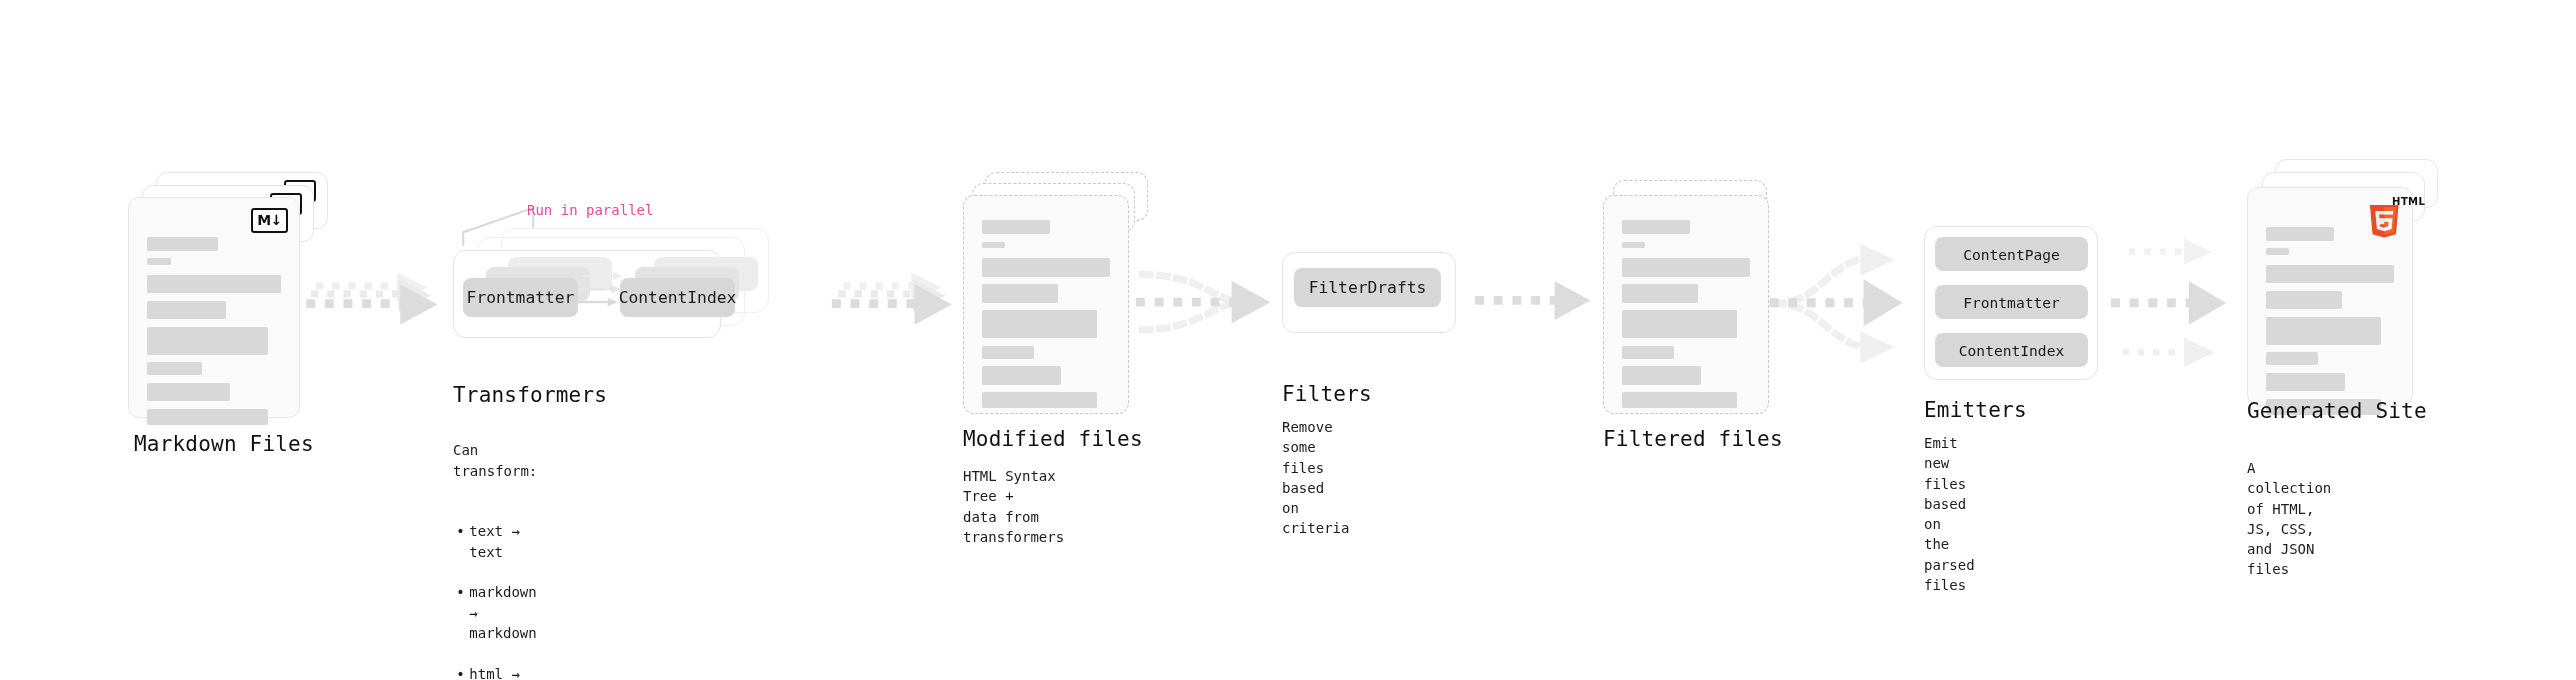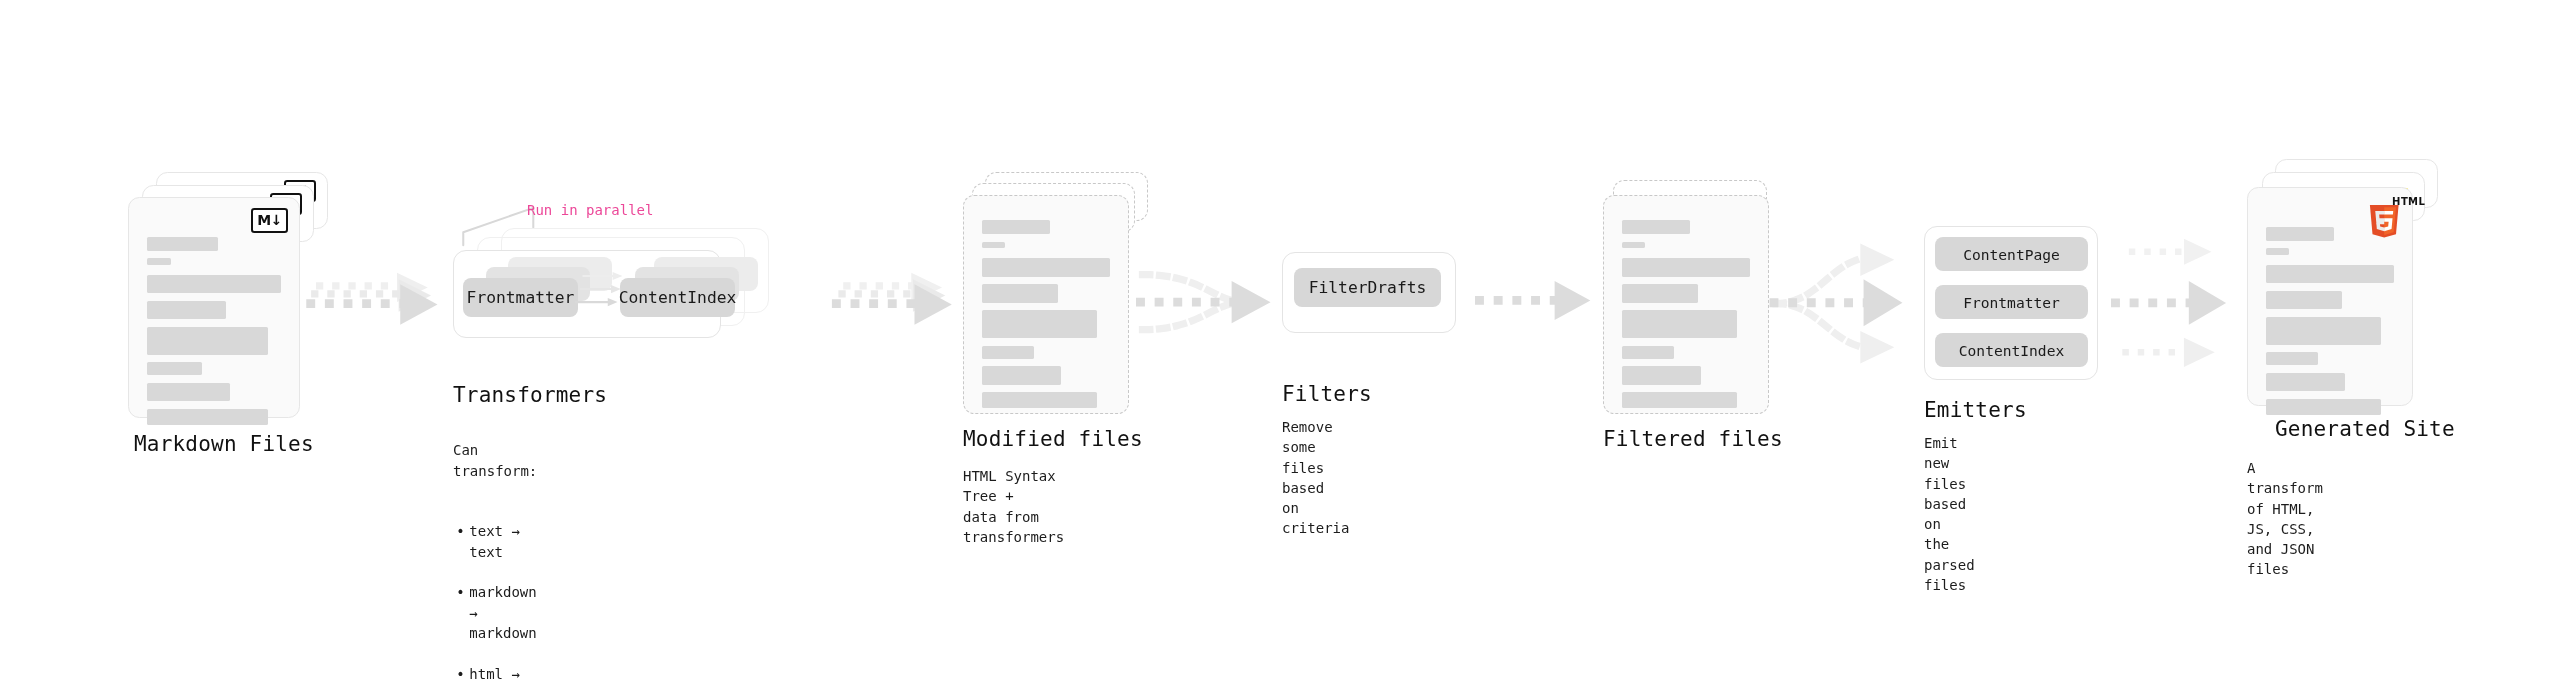--- a/index.html
+++ b/index.html
@@ -322,19 +322,19 @@
         <div class="ln" style="width:18%;height:6.5px;margin-bottom:9.8px;"></div>
         <div class="ln" style="width:100%;height:18.7px;"></div>
         <div class="ln" style="width:59%;height:18.7px;"></div>
         <div class="ln" style="width:90%;height:28.4px;"></div>
         <div class="ln" style="width:41%;height:13px;"></div>
         <div class="ln" style="width:62%;height:18.7px;"></div>
         <div class="ln" style="width:90%;height:16.3px;"></div>
       </div>
     </div>
 
-    <div class="title" style="left:2247px;top:417px;margin-left:28px;">Generated Site</div>
-    <div class="sub" style="left:2247px;top:458px;">A transform of HTML,
+    <div class="title" style="left:2247px;top:399px;">Generated Site</div>
+    <div class="sub" style="left:2247px;top:458px;">A collection of HTML,
 JS, CSS, and JSON files</div>
   </div>
 
 </div>
 
 
 </body></html>

